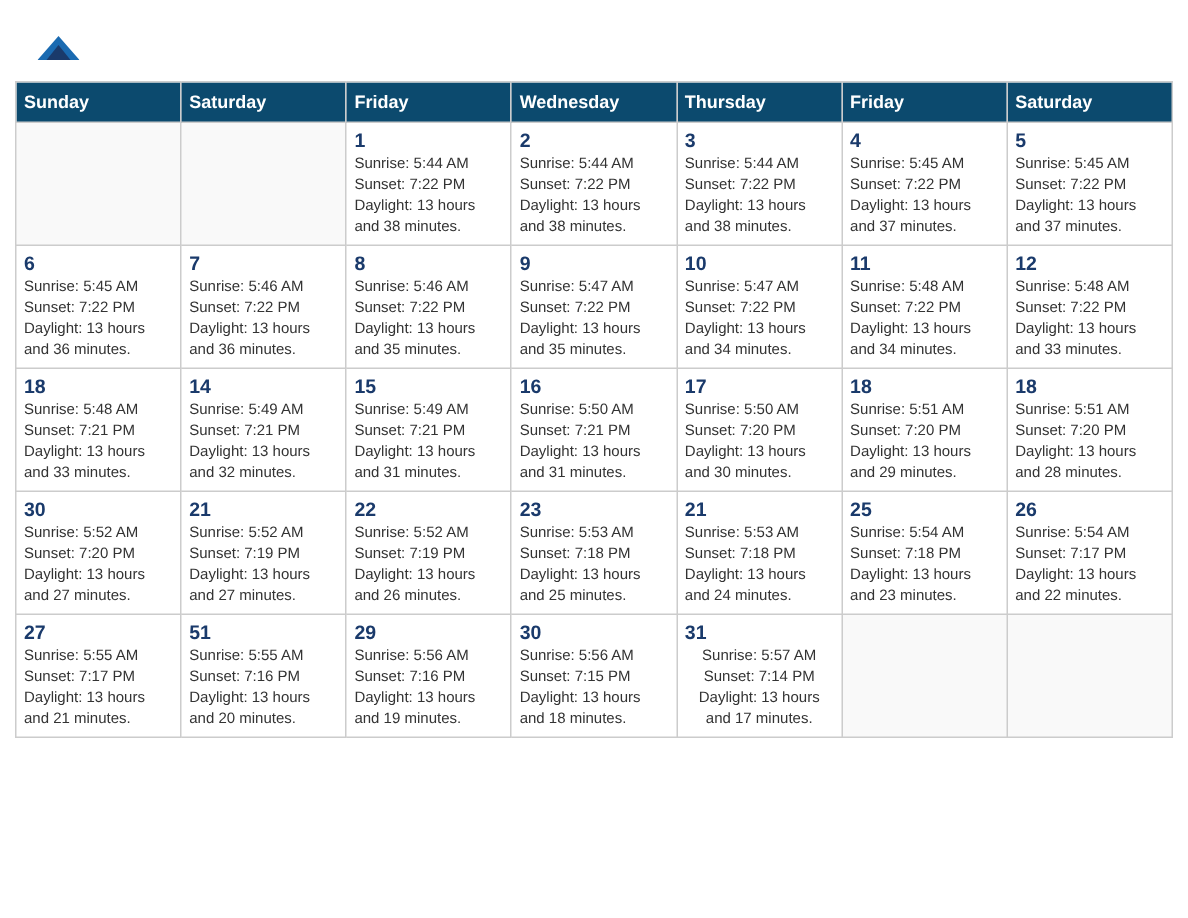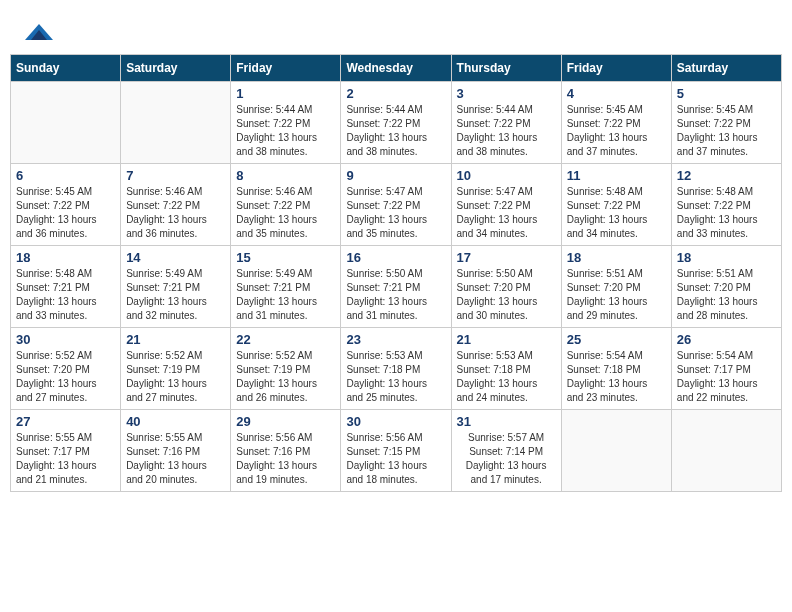--- a/index.html
+++ b/index.html
@@ -282,21 +282,21 @@
         </td>
       </tr>
       <tr>
         <td>
           <div class="day-number">27</div>
           <div class="day-info" style="white-space: pre-line;">Sunrise: 5:55 AM
 Sunset: 7:17 PM
 Daylight: 13 hours and 21 minutes.</div>
         </td>
         <td>
-          <div class="day-number">40</div>
+          <div class="day-number">51</div>
           <div class="day-info" style="white-space: pre-line;">Sunrise: 5:55 AM
 Sunset: 7:16 PM
 Daylight: 13 hours and 20 minutes.</div>
         </td>
         <td>
           <div class="day-number">29</div>
           <div class="day-info" style="white-space: pre-line;">Sunrise: 5:56 AM
 Sunset: 7:16 PM
 Daylight: 13 hours and 19 minutes.</div>
         </td>

